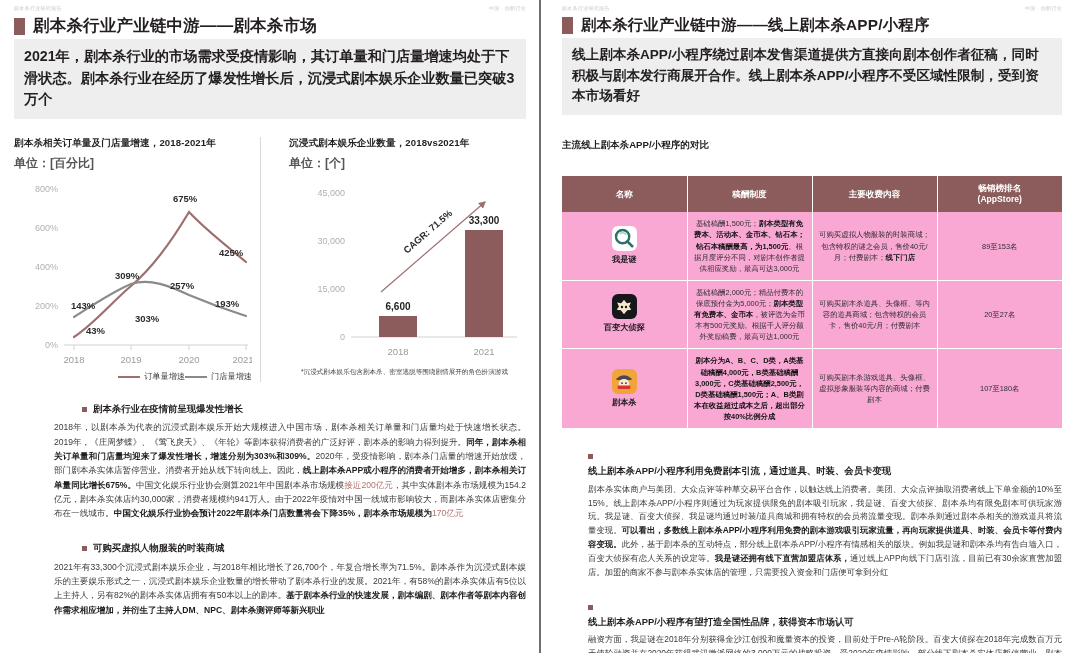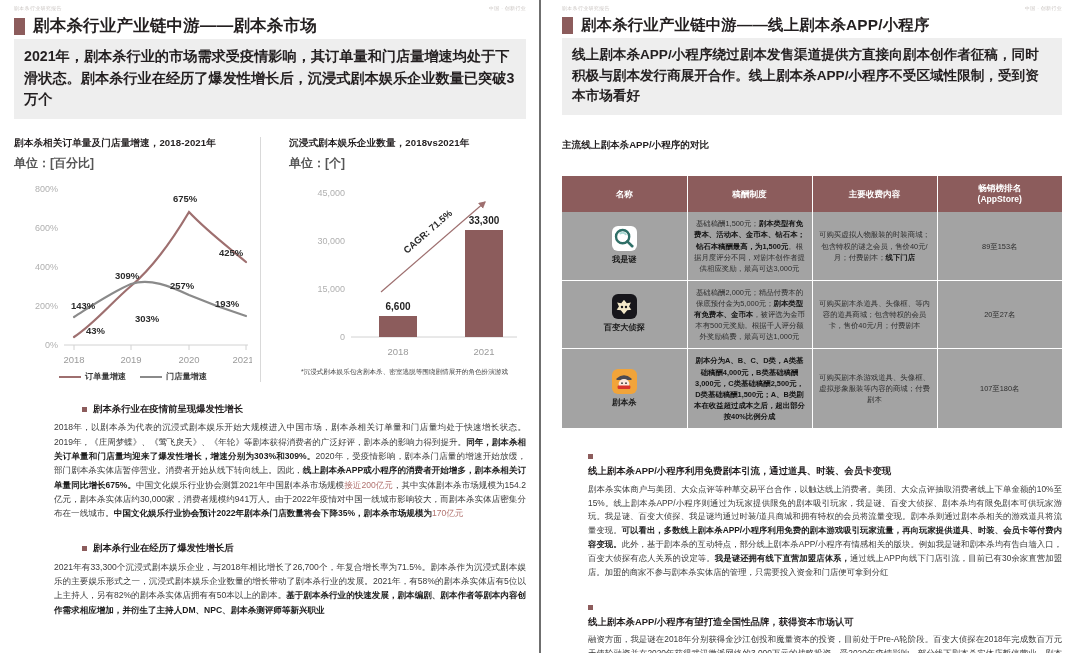--- a/index.html
+++ b/index.html
@@ -76,22 +76,22 @@
   }
   .chart-unit{
     font-size:12px;font-weight:bold;color:#555;margin-top:5px;
   }
   .chart-svg{display:block;margin-top:2px;}
   .chart-note{
     font-size:6.6px;color:#444;line-height:1.45;margin-top:3px;
     padding-left:12px;
   }
   .legend{
-    display:flex;justify-content:center;gap:14px;margin-top:1px;
-    font-size:8.2px;color:#3b3b3b;font-weight:bold;
+    display:flex;justify-content:flex-end;margin-top:1px;
+    font-size:8.2px;color:#3b3b3b;font-weight:normal;
   }
   .legend span.sw{
     display:inline-block;width:22px;height:2px;vertical-align:middle;
     margin-right:4px;
   }
 
   
   .section{margin-top:21px;}
   .sec-head{
     display:flex;align-items:flex-start;gap:6px;
@@ -123,21 +123,21 @@
     width:100%;border-collapse:collapse;margin-top:24px;
     table-layout:fixed;
   }
   table.cmp th{
     background:#8c5c5c;color:#fff;font-size:8.6px;font-weight:bold;
     padding:7px 3px;text-align:center;line-height:1.3;
     border-right:1px solid #ffffff;
   }
   table.cmp th:last-child{border-right:none;}
   table.cmp td{
-    background:#a3a3a3;font-size:7.4px;color:#2e2e2e;line-height:1.5;
+    background:#f9a8d4;font-size:7.4px;color:#2e2e2e;line-height:1.5;
     padding:6px 5px;vertical-align:middle;text-align:center;
     border-right:1px solid #ffffff;
     border-bottom:1px solid #ffffff;
   }
   table.cmp td:last-child{border-right:none;}
   table.cmp td b{font-weight:bold;color:#141414;}
   td.namecell{width:64px;}
   td.rankcell{width:66px;font-size:8px;}
   .appname{font-size:8.2px;font-weight:bold;color:#1c1c1c;margin-top:3px;}
   .appicon{
@@ -257,21 +257,21 @@
       <div class="sec-head">
         <span class="sec-bullet"></span>
         <span class="sec-title">剧本杀行业在疫情前呈现爆发性增长</span>
       </div>
       <div class="sec-body">2018年，以剧本杀为代表的沉浸式剧本娱乐开始大规模进入中国市场，剧本杀相关订单量和门店量均处于快速增长状态。2019年，《庄周梦蝶》、《莺飞戾天》、《年轮》等剧本获得消费者的广泛好评，剧本杀的影响力得到提升。<b>同年，剧本杀相关订单量和门店量均迎来了爆发性增长，增速分别为303%和309%。</b>2020年，受疫情影响，剧本杀门店量的增速开始放缓，部门剧本杀实体店暂停营业。消费者开始从线下转向线上。因此，<b>线上剧本杀APP或小程序的消费者开始增多，剧本杀相关订单量同比增长675%。</b>中国文化娱乐行业协会测算2021年中国剧本杀市场规模<span class="hl">接近200亿元</span>，其中实体剧本杀市场规模为154.2亿元，剧本杀实体店约30,000家，消费者规模约941万人。由于2022年疫情对中国一线城市影响较大，而剧本杀实体店密集分布在一线城市。<b>中国文化娱乐行业协会预计2022年剧本杀门店数量将会下降35%，剧本杀市场规模为</b><span class="hl">170亿元</span></div>
     </div>
 
     <div class="section">
       <div class="sec-head">
         <span class="sec-bullet"></span>
-        <span class="sec-title">剧本杀行业在经历了爆发性增长后</span>
+        <span class="sec-title">可购买虚拟人物服装的时装商城</span>
       </div>
       <div class="sec-body">2021年有33,300个沉浸式剧本娱乐企业，与2018年相比增长了26,700个，年复合增长率为71.5%。剧本杀作为沉浸式剧本娱乐的主要娱乐形式之一，沉浸式剧本娱乐企业数量的增长带动了剧本杀行业的发展。2021年，有58%的剧本杀实体店有5位以上主持人，另有82%的剧本杀实体店拥有有50本以上的剧本。<b>基于剧本杀行业的快速发展，剧本编剧、剧本作者等剧本内容创作需求相应增加，并衍生了主持人DM、NPC、剧本杀测评师等新兴职业</b></div>
     </div>
   </div>
 
   <div class="divider"></div>
 
   <div class="page right">
 
     <div class="runhead">

